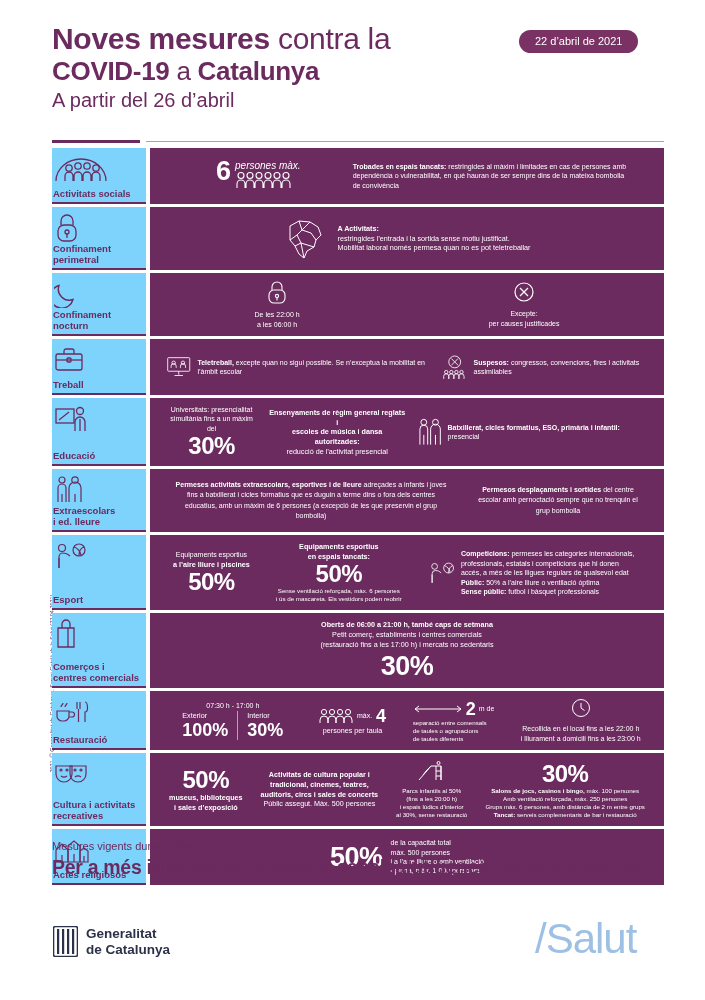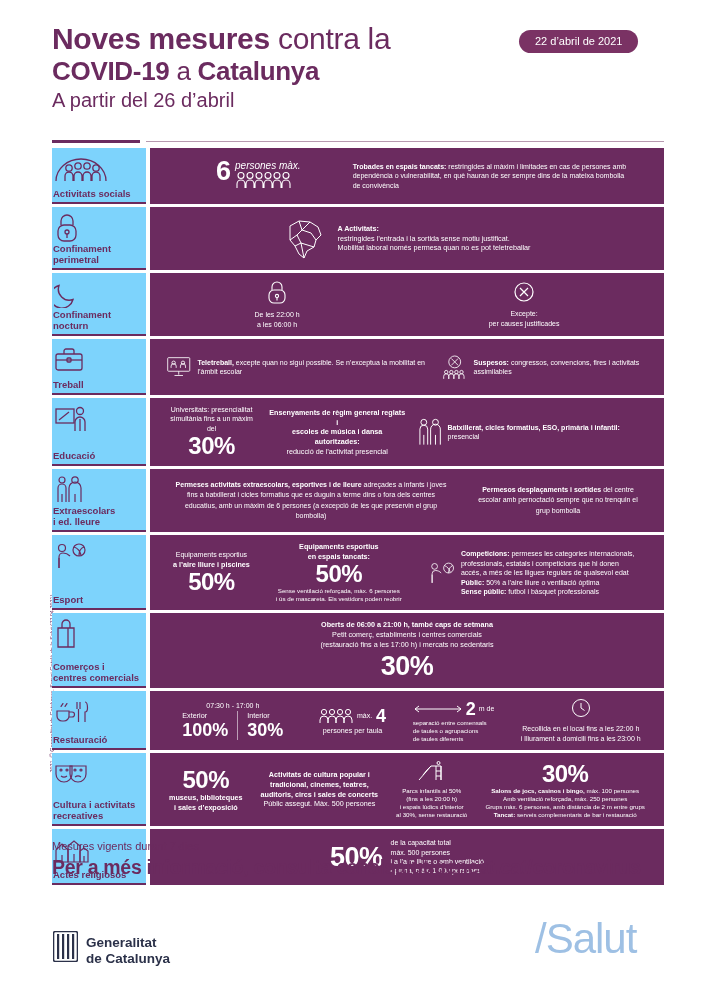--- a/index.html
+++ b/index.html
@@ -99,21 +99,21 @@
   .split > div { padding:0 9px; text-align:left; }
   .split .divider { border-left:1px solid rgba(255,255,255,.55); padding:0; width:0; }
 
   
   .note1 { position:absolute; left:52px; top:840px; font-size:11px; color:#6B2B5F; }
   .note2 { position:absolute; left:52px; top:856px; font-size:19.5px; font-weight:700; color:#6B2B5F; letter-spacing:-0.3px; }
 
   
   .gen-logo { position:absolute; left:53px; top:926px; display:flex; align-items:center; gap:8px; }
   .gen-shield { width:25px; height:31px; }
-  .gen-txt { font-size:13.5px; font-weight:700; line-height:15.5px; color:#2b3149;margin-top:9px; }
+  .gen-txt { font-size:13.5px; font-weight:700; line-height:15.5px; color:#2b3149; }
   .salut { position:absolute; left:535px; top:915px; font-size:42px; color:#9EC0E4; font-weight:400; letter-spacing:-1px; }
 </style>
 </head>
 <body>
 
 <div class="page">
 
   <div class="header">
     <div class="h-line1"><span class="b">Noves mesures</span><span> contra la</span></div>
     <div class="h-line2"><span>COVID-19</span><span class="n"> a </span><span>Catalunya</span></div>

